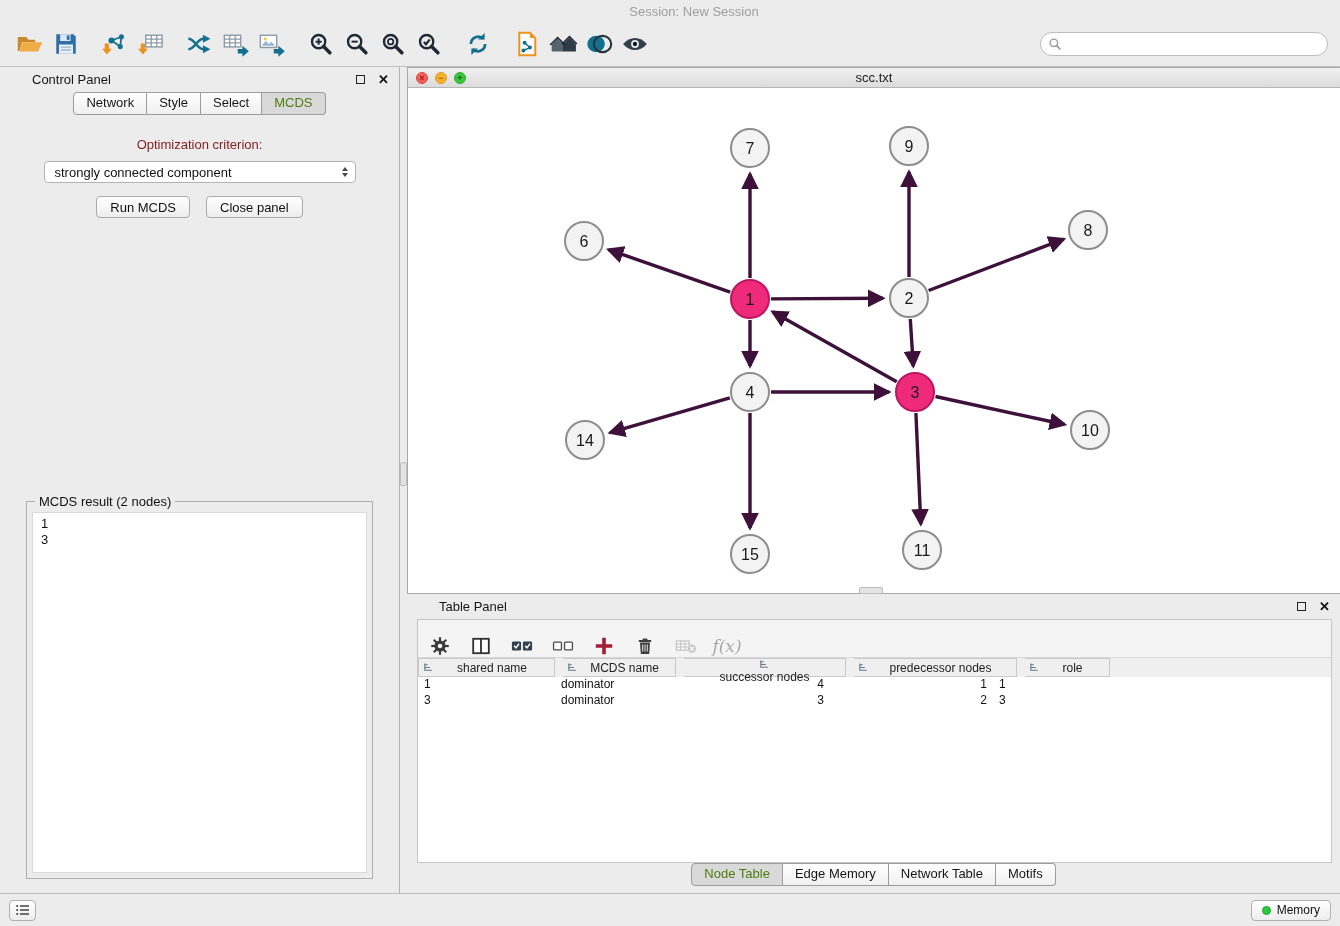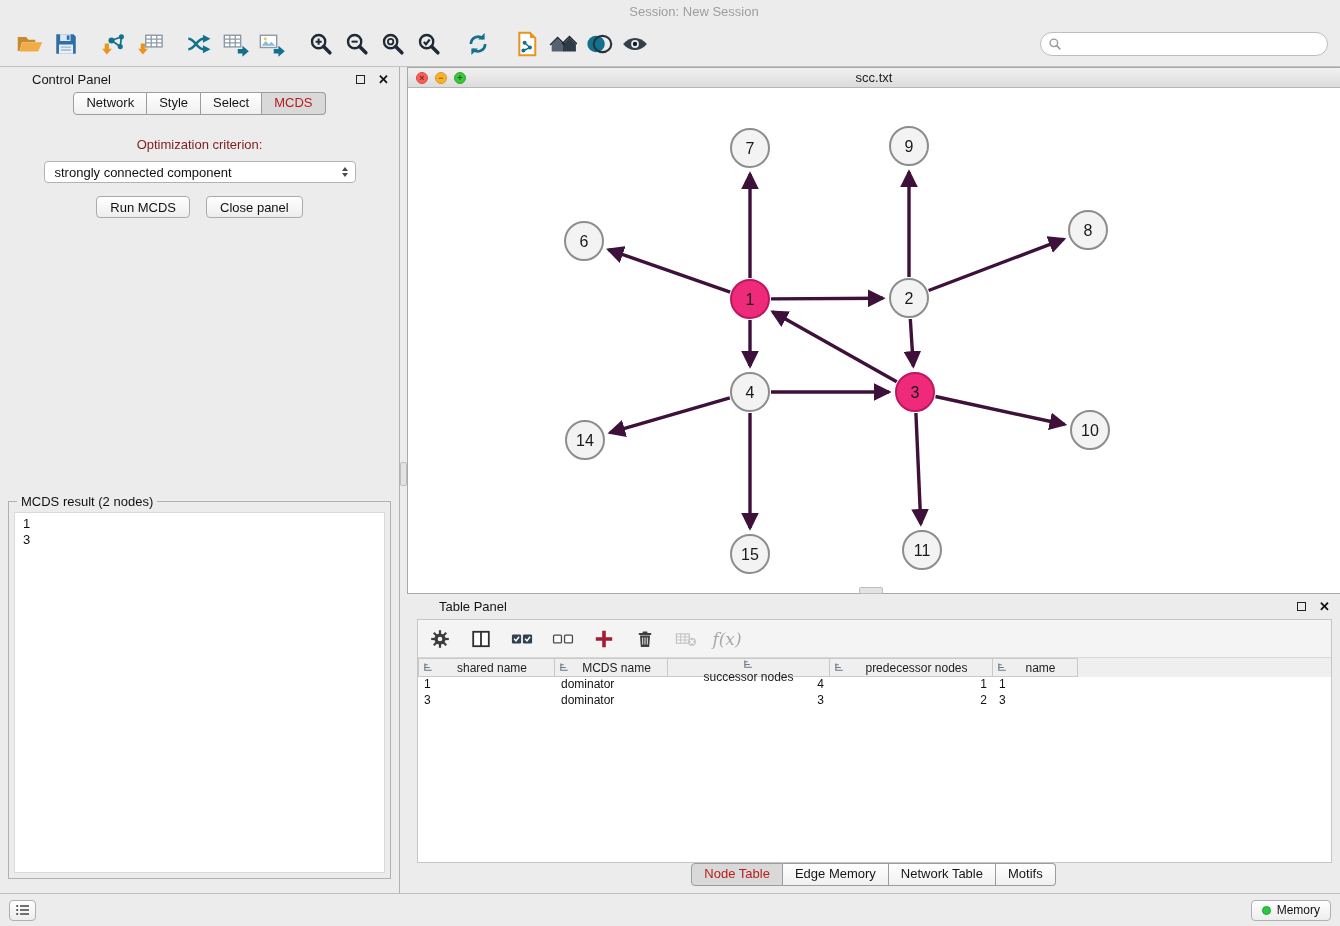--- a/index.html
+++ b/index.html
@@ -23,55 +23,55 @@
   
   .control-panel { width:400px; background:#ececec; border-right:1px solid #b3b3b3; display:flex; flex-direction:column; }
   .panel-header { height:25px; display:flex; align-items:center; padding:0 10px; font-size:13px; color:#161616;margin-left:22px; }
   .panel-header .spacer { flex:1; }
   .float-icon { width:9px; height:9px; border:1.5px solid #222; margin-right:13px; display:inline-block; }
   .close-icon { font-size:13px; font-weight:bold; color:#111; line-height:1; cursor:default; }
   .cp-tabs, .tp-tabs { display:flex; justify-content:center; }
   .tab { font-size:13px; padding:2px 12px 4px; border:1px solid #9c9c9c; border-left:none; background:linear-gradient(#ffffff,#f0f0f0); color:#161616; cursor:default; white-space:nowrap; }
   .tab:first-child { border-left:1px solid #9c9c9c; border-radius:4px 0 0 4px; }
   .tab:last-child { border-radius:0 4px 4px 0; }
-  .tab.active { background:#d9d9d9; color:#b91c1c; }
+  .tab.active { background:#d9d9d9; color:#4d7c0f; }
   .cp-body { flex:1; display:flex; flex-direction:column; align-items:center; padding-top:22px; }
   .opt-label { font-size:13px; color:#7f1d1d; }
   .dropdown { margin-top:9px; width:312px; height:22px; background:#fff; border:1px solid #b3b3b3; border-radius:4px; display:flex; align-items:center; padding:0 7px 0 10px; font-size:13px; color:#111; cursor:default; }
   .dd-arrows { margin-left:auto; display:flex; flex-direction:column; gap:2px; }
   .dd-arrows i { width:0; height:0; border:3.5px solid transparent; display:block; }
   .dd-arrows .up { border-bottom:4.5px solid #4a4a4a; border-top:none; }
   .dd-arrows .down { border-top:4.5px solid #4a4a4a; border-bottom:none; }
   .cp-buttons { margin-top:13px; display:flex; gap:16px; }
   .btn { height:22px; padding:0 13px; font-size:13px; border:1px solid #ababab; border-radius:4px; background:linear-gradient(#fff,#ededed); color:#111; cursor:default; }
-  .result-box { margin:0 8px 14px; height:378px; border:1px solid #b0b0b0; position:relative; }
+  .result-box { margin:0 26px 14px; height:378px; border:1px solid #b0b0b0; position:relative; }
   .result-legend { position:absolute; top:-8px; left:8px; background:#ececec; padding:0 4px; font-size:13px; color:#111; }
   .result-inner { position:absolute; top:10px; left:5px; right:5px; bottom:5px; background:#fff; border:1px solid #dadada; padding:3px 8px; font-size:13px; line-height:16px; color:#111; overflow:hidden; }
 
   
   .right-area { flex:1; display:flex; flex-direction:column; min-width:0; padding-left:7px; }
   .network-window { height:527px; display:flex; flex-direction:column; border:1px solid #a9a9a9; border-right:none; background:#fff; }
   .nw-titlebar { height:20px; background:linear-gradient(#f1f1f1,#dcdcdc); border-bottom:1px solid #b6b6b6; position:relative; display:flex; align-items:center; justify-content:center; font-size:13px; color:#1d1d1d; flex:none; }
   .traffic { position:absolute; left:8px; top:4px; display:flex; gap:7px; }
   .light { width:12px; height:12px; border-radius:50%; display:flex; align-items:center; justify-content:center; font-size:9px; font-weight:bold; line-height:1; cursor:default; }
   .light.red { background:#f6605a; border:1px solid #da4c42; color:#8c1f18; }
   .light.yellow { background:#f8b12c; border:1px solid #dd9a22; color:#8f6309; }
   .light.green { background:#3cc63c; border:1px solid #2da931; color:#155f17; }
   .nw-canvas { flex:1; position:relative; background:#fff; overflow:hidden; }
   .nw-canvas svg { position:absolute; left:0; top:0; }
   svg text { font-family:"Liberation Sans", sans-serif; }
 
   
   .table-panel { flex:1; display:flex; flex-direction:column; background:#ececec; min-height:0; }
   .tp-body { flex:1; margin:0 8px 0 10px; background:#fff; border:1px solid #c6c6c6; display:flex; flex-direction:column; min-height:0; }
-  .tp-toolbar { height:38px; background:#f4f4f4; border-bottom:1px solid #d8d8d8; display:flex; align-items:center; padding:0 10px; gap:17px; flex:none; }
+  .tp-toolbar { height:38px; background:#f4f4f4; border-bottom:1px solid #d8d8d8; display:flex; align-items:flex-end; padding:0 10px; gap:17px; flex:none; }
   .tpi { width:24px; height:22px; display:flex; align-items:center; justify-content:center; cursor:default; }
   .tpi svg { width:22px; height:20px; }
   .fx { font-family:"DejaVu Serif", serif; font-style:italic; font-size:17px; color:#a8a8a8; }
-  .thead { display:flex; height:19px; background:#efefef; flex:none; }
+  .thead { display:flex; height:19px; background:#efefef; flex:none;gap:8px; }
   .th { border:1px solid #c9c9c9; border-left:none; display:flex; align-items:center; font-size:12px; color:#222; padding:0 4px; cursor:default; }
   .th:first-child { border-left:1px solid #c9c9c9; }
   .th .lab { flex:1; text-align:center; }
   .sort-ic { width:11px; height:11px; flex:none; }
   .tr { display:flex; height:16px; font-size:12px; color:#111; }
   .td { padding:0 6px; white-space:nowrap; overflow:hidden; }
   .c0{width:137px;} .c1{width:113px;} .c2{width:162px;flex-direction:column;} .c3{width:163px;} .c4{width:85px;}
   .td.num { text-align:right; }
   .tbody-rest { flex:1; background:#fff; }
   .tp-tabs { height:30px; align-items:flex-start; flex:none; }
@@ -441,21 +441,21 @@
               <div class="th c3">
                 <svg class="sort-ic" viewBox="0 0 12 12">
                   <path d="M2 1.5v8M2 3h3.2M2 6h5.4M2 9h7.6" stroke="#6a7a86" stroke-width="1.3" fill="none"></path>
                 </svg>
                 <span class="lab">predecessor nodes</span>
               </div>
               <div class="th c4">
                 <svg class="sort-ic" viewBox="0 0 12 12">
                   <path d="M2 1.5v8M2 3h3.2M2 6h5.4M2 9h7.6" stroke="#6a7a86" stroke-width="1.3" fill="none"></path>
                 </svg>
-                <span class="lab">name</span>
+                <span class="lab">role</span>
               </div>
             </div>
           <div id="tbody">
               <div class="tr">
                 <div class="td c0">1</div>
                 <div class="td c1">dominator</div>
                 <div class="td c2 num">4</div>
                 <div class="td c3 num">1</div>
                 <div class="td c4">1</div>
               </div>

